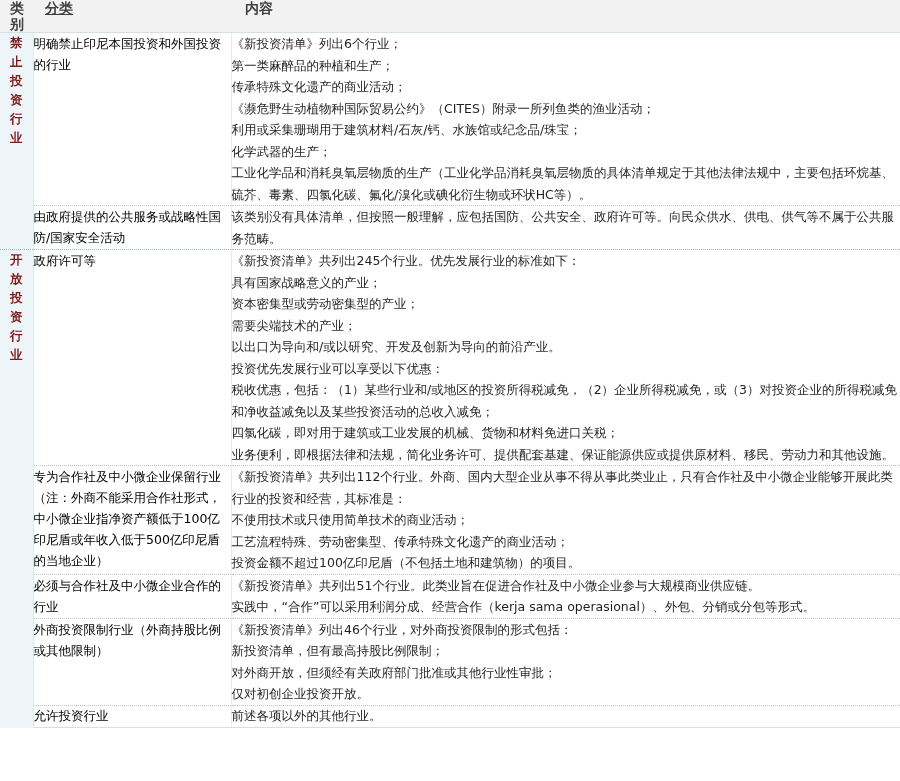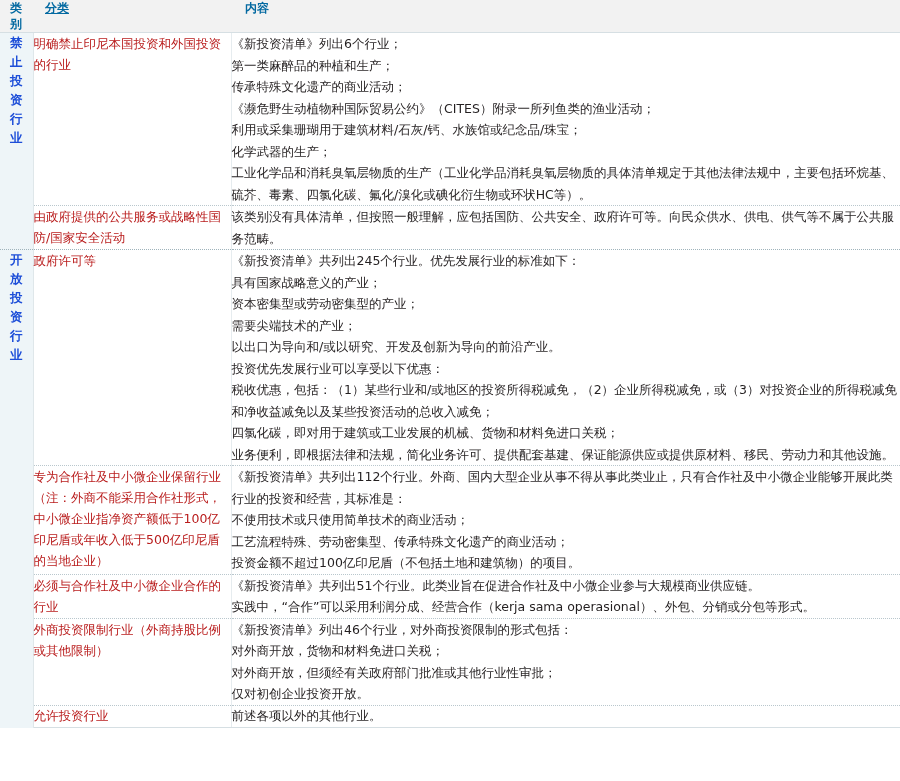--- a/index.html
+++ b/index.html
@@ -27,55 +27,55 @@
   table.matrix col.c3 { width: 669px; }
 
   table.matrix th, table.matrix td {
     vertical-align: top;
     padding: 0;
   }
   .hdr-row th {
     background: #f2f2f2;
     border-bottom: 1px solid #d6dfe3;
     font-weight: bold;
-    font-size: 12px;
+    font-size: 14px;
     line-height: 16px;
     padding: 10px 8px 11px 8px;
     text-align: left;
-    color: #0369a1;
+    color: #404040;
   }
   .hdr-row th.h1 { padding-left: 10px; }
   .hdr-row th.h2 { padding-left: 12px; text-decoration: underline; }
   .hdr-row th.h3 { padding-left: 14px; }
 
   
   td.group {
     background: #eef5f8;
     text-align: center;
     font-weight: bold;
     font-size: 12.5px;
     line-height: 19px;
-    color: #1d4ed8;
+    color: #7f1d1d;
     border-right: 1px solid #dfe7ea;
     padding: 0 4px;
   }
   td.group .gtext {
     display: block;
     writing-mode: horizontal-tb;
     width: 15px;
     margin: 0 auto;
     word-break: break-all;
     letter-spacing: 0px;
   }
 
   td.subcat {
     font-size: 12.5px;
     line-height: 21px;
     padding: 12px 10px 12px 14px;
-    color: #b91c1c;
+    color: #000000;
     border-right: 1px solid #e6ecef;
   }
   td.content {
     font-size: 12.5px;
     line-height: 21.5px;
     padding: 12px 12px 12px 14px;
     color: #231f20;
   }
   td.content p {
     margin: 0;
@@ -162,21 +162,21 @@
         <td class="subcat">必须与合作社及中小微企业合作的行业</td>
         <td class="content">
           <p>《新投资清单》共列出51个行业。此类业旨在促进合作社及中小微企业参与大规模商业供应链。</p>
           <p>实践中，“合作”可以采用利润分成、经营合作（kerja sama operasional）、外包、分销或分包等形式。</p>
         </td>
       </tr>
       <tr class="rowsep">
         <td class="subcat">外商投资限制行业（外商持股比例或其他限制）</td>
         <td class="content">
           <p>《新投资清单》列出46个行业，对外商投资限制的形式包括：</p>
-          <p>对外商开放，货物和材料免进口关税；</p>
+          <p>新投资清单，但有最高持股比例限制；</p>
           <p>对外商开放，但须经有关政府部门批准或其他行业性审批；</p>
           <p>仅对初创企业投资开放。</p>
         </td>
       </tr>
       <tr class="rowsep last-rule">
         <td class="subcat">允许投资行业</td>
         <td class="content">
           <p>前述各项以外的其他行业。</p>
         </td>
       </tr>

